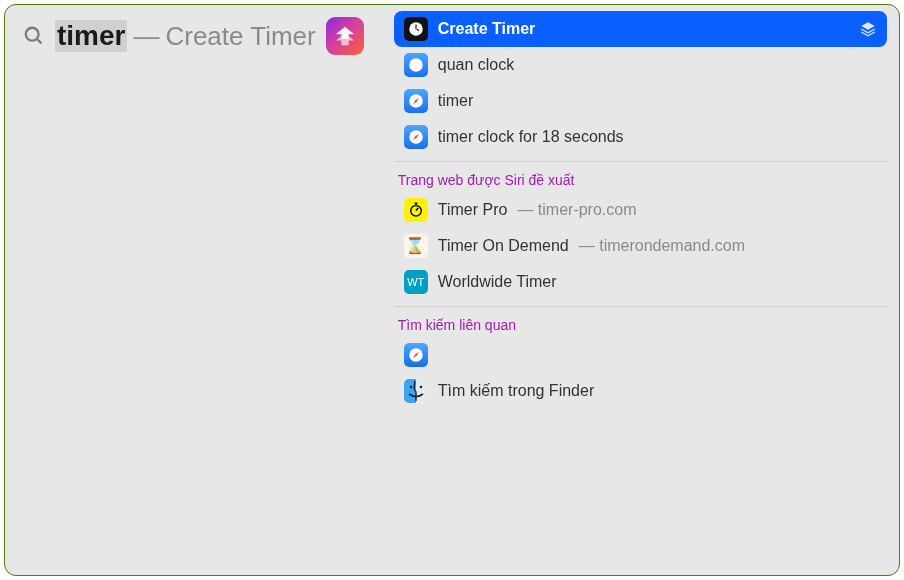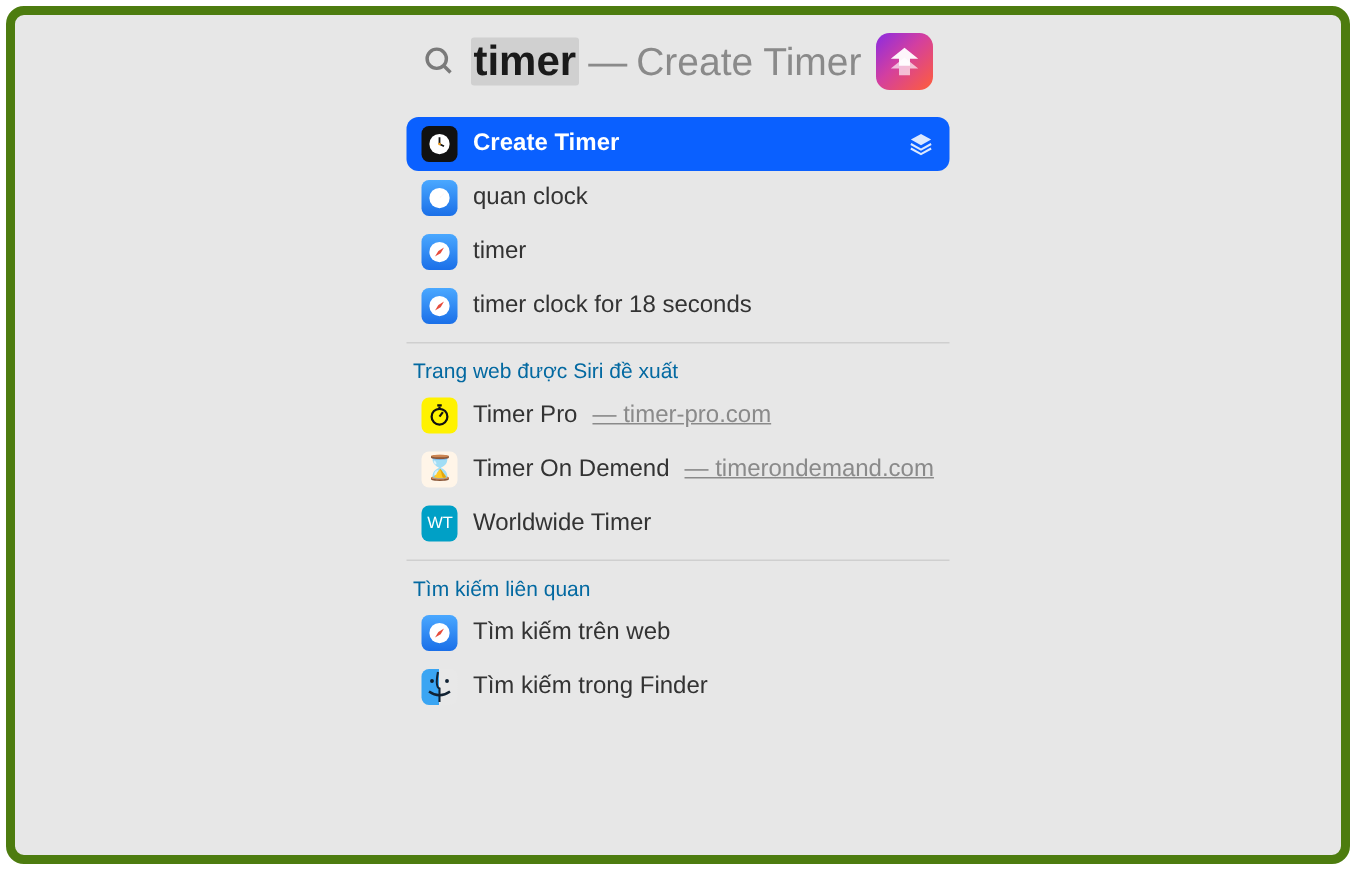--- a/index.html
+++ b/index.html
@@ -9,25 +9,24 @@
       display: flex;
       justify-content: center;
       align-items: flex-start;
       padding: 4px;
     }
     .window {
       width: 896px;
       height: 572px;
       background: #e7e7e7;
       border-radius: 12px;
-      border: 6px solid #4d7c0f;
+      border: 1px solid #4d7c0f;
       overflow: hidden;
       display: flex;
-      flex-direction: column;
-      align-items: center;
+      flex-direction: row;
     }
     .search-row {
       height: 62px;
       display: flex;
       align-items: center;
       padding: 0 18px;
       gap: 10px;
     }
     .search-icon-svg {
       width: 22px;
@@ -109,26 +108,26 @@
     .hourglass-icon { background: #fff5e8; color:#c0392b; font-size:16px; line-height:1; }
     .wt-icon {
       background: #00a0c6; color:#fff; font-size:11px; font-weight:400;
     }
     .finder-icon {
       background: linear-gradient(90deg, #3aa5f3 50%, #e8e8e8 50%);
       position: relative;
     }
     .finder-icon svg { width: 24px; height: 24px; position:absolute; top:0; left:0; }
     .result-title { flex: 0 0 auto; }
-    .result-sub { color: #8a8a8a; text-decoration: underline; }
+    .result-sub { color: #8a8a8a; }
     .spacer { flex: 1; }
     .stack-icon { width: 18px; height: 18px; opacity: 0.9; }
     .section-header {
       font-size: 14px;
-      color: #0369a1;
+      color: #a21caf;
       padding: 8px 4px 4px;
     }
     .divider {
       height: 1px;
       background: #cfcfcf;
       margin: 6px 0 2px;
     }
   </style>
 </head>
 <body>
@@ -237,21 +236,20 @@
     <div class="divider"></div>
     <div class="section-header">Tìm kiếm liên quan</div>
 
     <div class="result-row">
       <div class="row-icon safari-icon">
         <svg viewBox="0 0 24 24">
             <circle cx="12" cy="12" r="9" fill="#fff"></circle>
             <polygon points="16,8 13,13 8,16 11,11" fill="#e74c3c"></polygon>
           </svg>
       </div>
-      <span class="result-title">Tìm kiếm trên web</span>
     </div>
 
     <div class="result-row">
       <div class="row-icon finder-icon">
         <svg viewBox="0 0 24 24">
           <rect x="0" y="0" width="24" height="24" rx="5" fill="none"></rect>
           <circle cx="7" cy="8" r="1.3" fill="#123"></circle>
           <circle cx="17" cy="8" r="1.3" fill="#123"></circle>
           <path d="M5 15 Q12 20 19 15" stroke="#123" stroke-width="1.6" fill="none"></path>
           <path d="M11 2 Q9 12 12 13 L12 22" stroke="#123" stroke-width="1.4" fill="none"></path>

